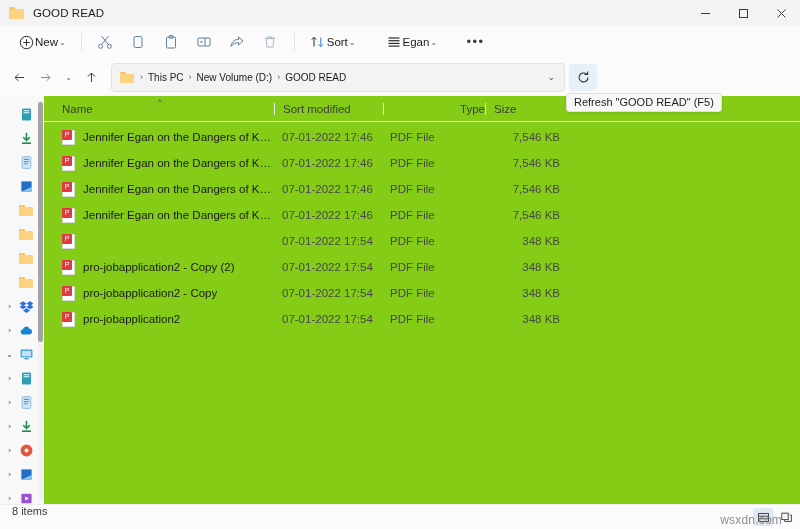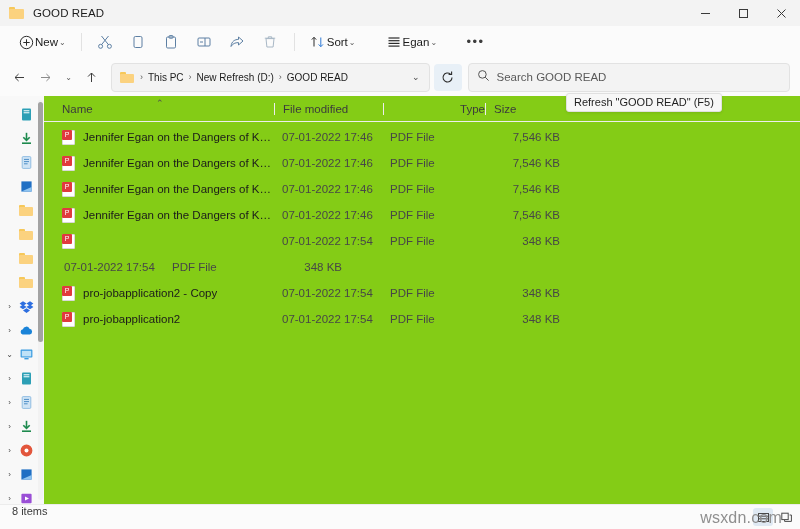--- a/index.html
+++ b/index.html
@@ -195,21 +195,21 @@
     padding: 0 4px 0 12px;
     font-size: 11px; color: #3a3a3a;
     position: relative;
     gap: 16px;
   }
   .viewicons { margin-left: auto; display: flex; gap: 3px; align-items: center; }
   .viewbtn { width: 20px; height: 18px; display:flex; align-items:center; justify-content:center; color:#4a4a4a; border-radius:3px; }
   .viewbtn.active { background: #dfe9f3; }
   .watermark {
     position: absolute; right: 18px; bottom: 2px;
-    font-size: 16px; color: #8f8f8f; letter-spacing: .2px;
+    font-size: 12px; color: #8f8f8f; letter-spacing: .2px;
     pointer-events: none;
   }
 </style>
 </head>
 <body>
 
 <div class="window">
 
   <div class="titlebar">
     <div class="title-folder-icon">
@@ -360,42 +360,33 @@
     </div>
 
     <div class="crumbbar">
       <div class="crumb-folder">
           <div class="tab"></div>
           <div class="body"></div>
         </div>
       <span class="crumb-sep">›</span>
       <span class="crumb">This PC</span>
       <span class="crumb-sep">›</span>
-      <span class="crumb">New Refresh (D:)</span>
+      <span class="crumb">New Volume (D:)</span>
       <span class="crumb-sep">›</span>
       <span class="crumb">GOOD READ</span>
       <span class="crumb-caret">⌄</span>
     </div>
 
     <div class="refreshbtn">
       <svg width="15" height="15" viewBox="0 0 15 15">
         <path d="M12 7.5 a4.5 4.5 0 1 1 -1.5 -3.35" fill="none" stroke="#2d2d2d" stroke-width="1.1"></path>
         <path d="M11.6 1.4 L11.6 4.5 L8.6 4.5" fill="none" stroke="#2d2d2d" stroke-width="1.1"></path>
       </svg>
     </div>
 
-    <div class="searchbox">
-      <span>
-        <svg width="13" height="13" viewBox="0 0 13 13">
-            <circle cx="5.4" cy="5.4" r="3.8" fill="none" stroke="#555" stroke-width="1"></circle>
-            <line x1="8.2" y1="8.2" x2="11.6" y2="11.6" stroke="#555" stroke-width="1"></line>
-          </svg>
-      </span>
-      <span class="search-ph">Search GOOD READ</span>
-    </div>
   </div>
 
   <div class="tooltip">Refresh "GOOD READ" (F5)</div>
 
   <div class="bodyrow">
 
     <div class="sidebar">
       <div class="side-item" style="margin-top:4px;">
         <span class="side-exp"></span>
         <span class="side-ico">
@@ -560,21 +551,21 @@
       <div class="sb-track"></div>
       <div class="sb-thumb"></div>
     </div>
 
     <div class="filearea">
       <div class="hdr">
         <div class="cell c-name">
           <span>Name</span>
           <span class="sort-caret">⌃</span>
         </div>
-        <div class="cell c-date">File modified</div>
+        <div class="cell c-date">Sort modified</div>
         <div class="cell c-type">Type</div>
         <div class="cell c-size">Size</div>
       </div>
 
       <div class="rows">
         <div class="row">
           <div class="fname">
             <span class="pdf-ico">
                 <span class="page"></span>
                 <span class="badge">P</span>
@@ -626,20 +617,27 @@
             <span class="pdf-ico">
                 <span class="page"></span>
                 <span class="badge">P</span>
               </span>
           </div>
           <div class="fdate">07-01-2022 17:54</div>
           <div class="ftype">PDF File</div>
           <div class="fsize">348 KB</div>
         </div>
         <div class="row">
+          <div class="fname">
+            <span class="pdf-ico">
+                <span class="page"></span>
+                <span class="badge">P</span>
+              </span>
+            <span class="fname-text">pro-jobapplication2 - Copy (2)</span>
+          </div>
           <div class="fdate">07-01-2022 17:54</div>
           <div class="ftype">PDF File</div>
           <div class="fsize">348 KB</div>
         </div>
         <div class="row">
           <div class="fname">
             <span class="pdf-ico">
                 <span class="page"></span>
                 <span class="badge">P</span>
               </span>

